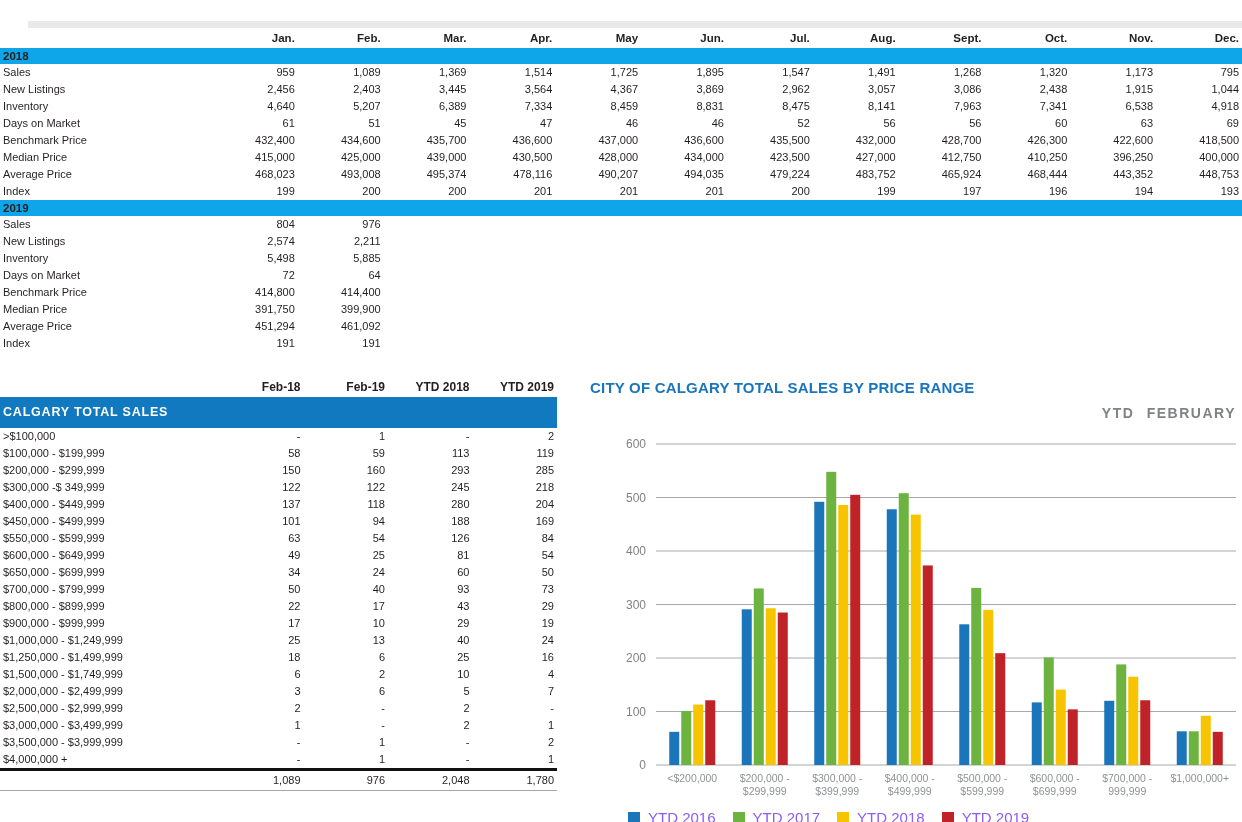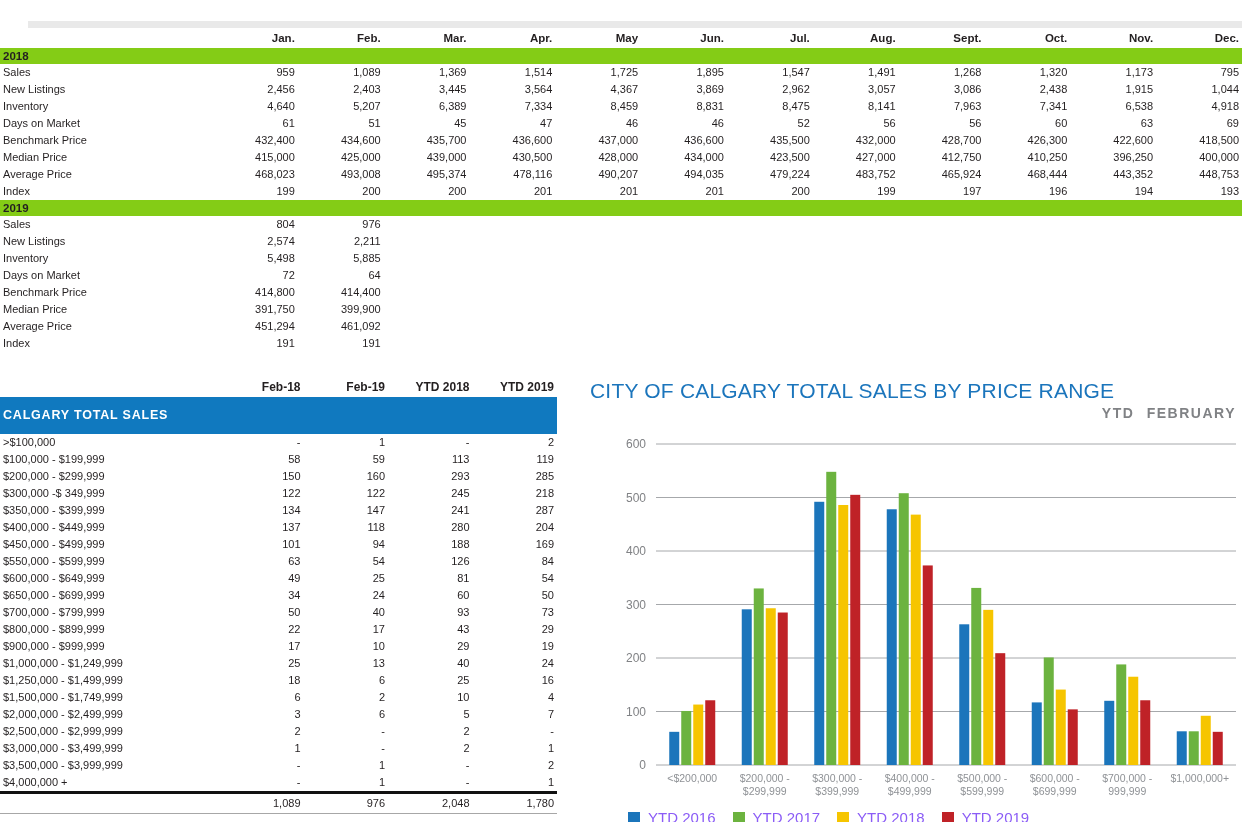--- a/index.html
+++ b/index.html
@@ -7,34 +7,34 @@
         font-family:"Liberation Sans","DejaVu Sans",sans-serif;color:#231f20;margin-top:21px;}
   .top-strip{position:absolute;left:28px;top:0;width:1214px;height:7px;background:#e9e9e9;}
 
   table{border-collapse:collapse;table-layout:fixed;}
   td,th{overflow:hidden;white-space:nowrap;}
 
   
   .monthly{position:absolute;left:0;top:8px;width:1242px;font-size:11px;}
   .monthly th{font-weight:bold;font-size:11.5px;height:19px;line-height:19px;padding:0 3px;}
   .monthly td{height:17px;line-height:17px;padding:0 3px;}
-  .monthly .year-band td{background:#84cc16;font-weight:bold;font-size:11.5px;height:16px;line-height:16px;}
+  .monthly .year-band td{background:#0ea5e9;font-weight:bold;font-size:11.5px;height:16px;line-height:16px;}
   .num{text-align:right;}
 
   
   .sales{position:absolute;left:0;top:356px;width:557px;font-size:11px;}
   .sales th{font-weight:bold;font-size:12px;height:20px;line-height:20px;padding:0 3px;}
   .sales td{height:17px;line-height:17px;padding:0 3px;}
   .sales .band td{background:#1079bf;color:#fff;font-weight:bold;font-size:12.5px;
-                  letter-spacing:.8px;height:37px;line-height:21px;}
+                  letter-spacing:.8px;height:31px;line-height:21px;}
   .sales .totals td{border-top:3px solid #111;border-bottom:1px solid #a7a7a7;height:19px;line-height:19px;}
 
   
   .chart-panel{position:absolute;left:590px;top:356px;width:652px;height:466px;}
-  .chart-title{position:absolute;left:0;top:2px;color:#1b75bc;font-weight:normal;font-size:21px;letter-spacing:.2px;}
+  .chart-title{position:absolute;left:0;top:2px;color:#1b75bc;font-weight:bold;font-size:15px;letter-spacing:.2px;}
   .chart-subtitle{position:absolute;top:28px;right:6px;color:#808285;font-weight:bold;
                   font-size:14px;letter-spacing:1.5px;word-spacing:7px;}
   .chart-svg{position:absolute;left:0;top:48px;}
   .legend{position:absolute;left:38px;top:432px;display:flex;gap:17px;align-items:center;
           color:#8b5cf6;font-size:15px;justify-content:center;}
   .legend-item{display:flex;align-items:center;}
   .swatch{display:inline-block;width:12px;height:12px;margin-right:8px;}
   .source{position:absolute;right:4px;top:449px;color:#6d6e71;font-weight:normal;font-size:16px;}
 </style>
 </head>
@@ -367,27 +367,20 @@
           <td class="num">160</td>
           <td class="num">293</td>
           <td class="num">285</td>
         </tr>
         <tr>
           <td>$300,000 -$ 349,999</td>
           <td class="num">122</td>
           <td class="num">122</td>
           <td class="num">245</td>
           <td class="num">218</td>
-        </tr>
-        <tr>
-          <td>$350,000 - $399,999</td>
-          <td class="num">134</td>
-          <td class="num">147</td>
-          <td class="num">241</td>
-          <td class="num">287</td>
         </tr>
         <tr>
           <td>$400,000 - $449,999</td>
           <td class="num">137</td>
           <td class="num">118</td>
           <td class="num">280</td>
           <td class="num">204</td>
         </tr>
         <tr>
           <td>$450,000 - $499,999</td>

